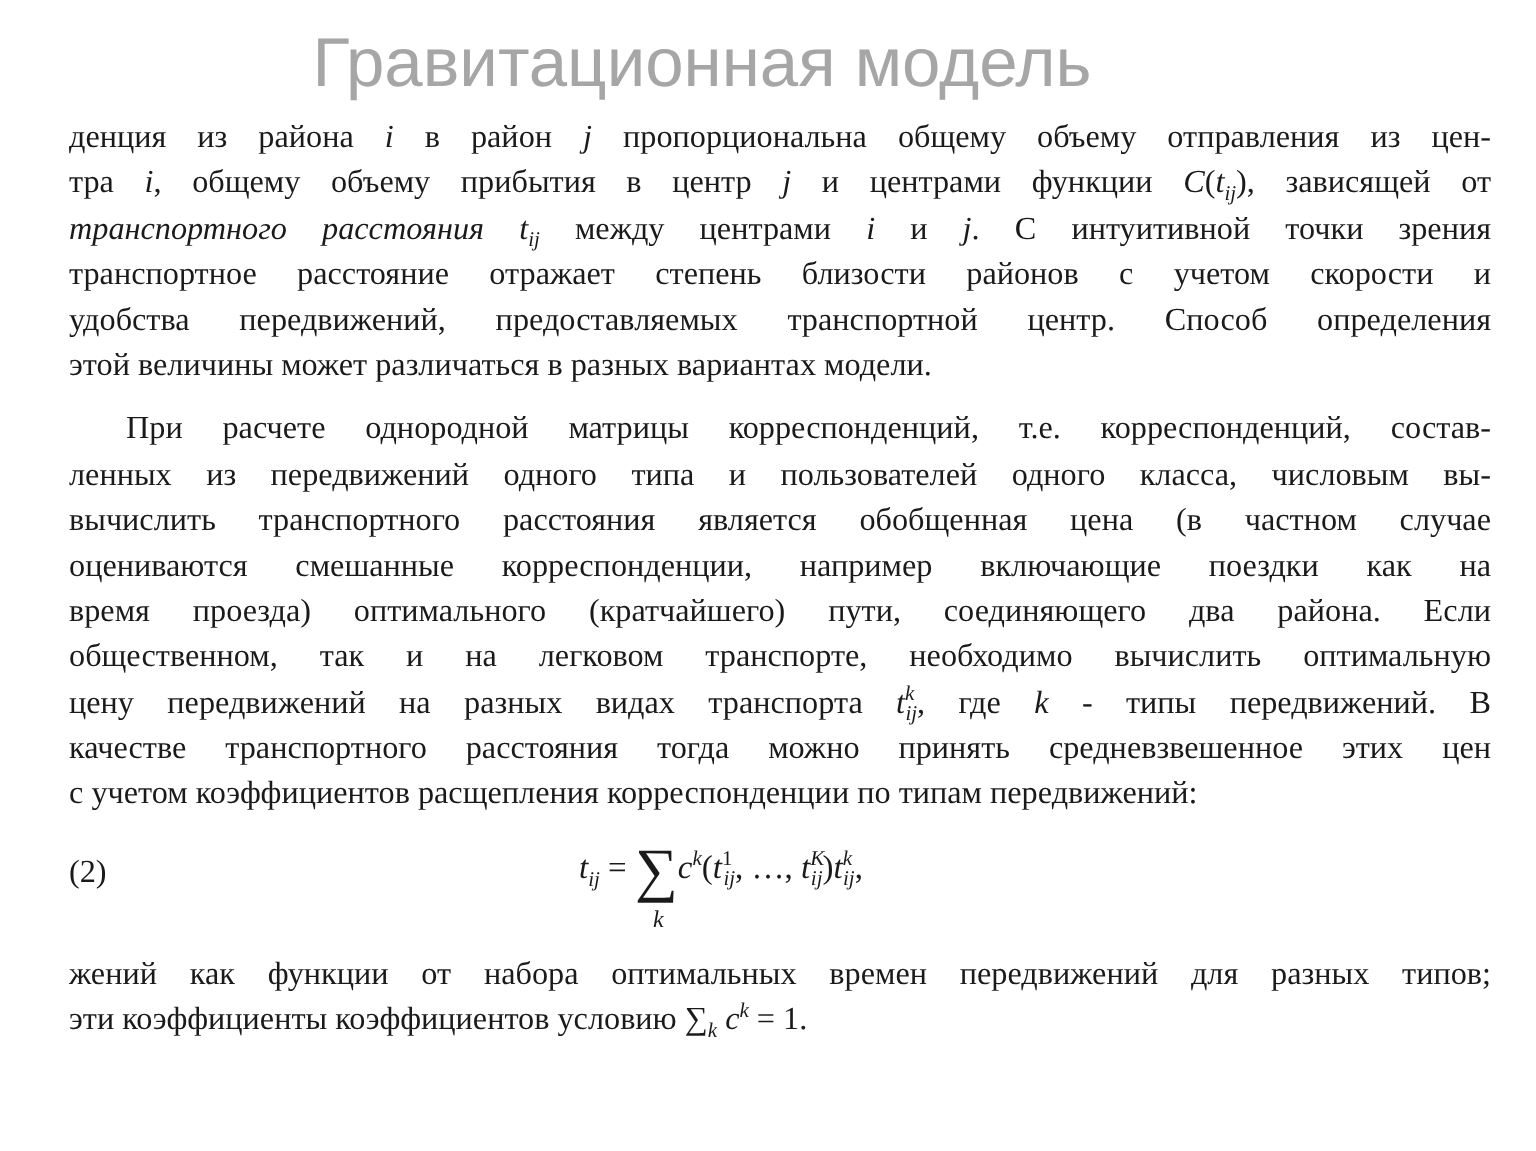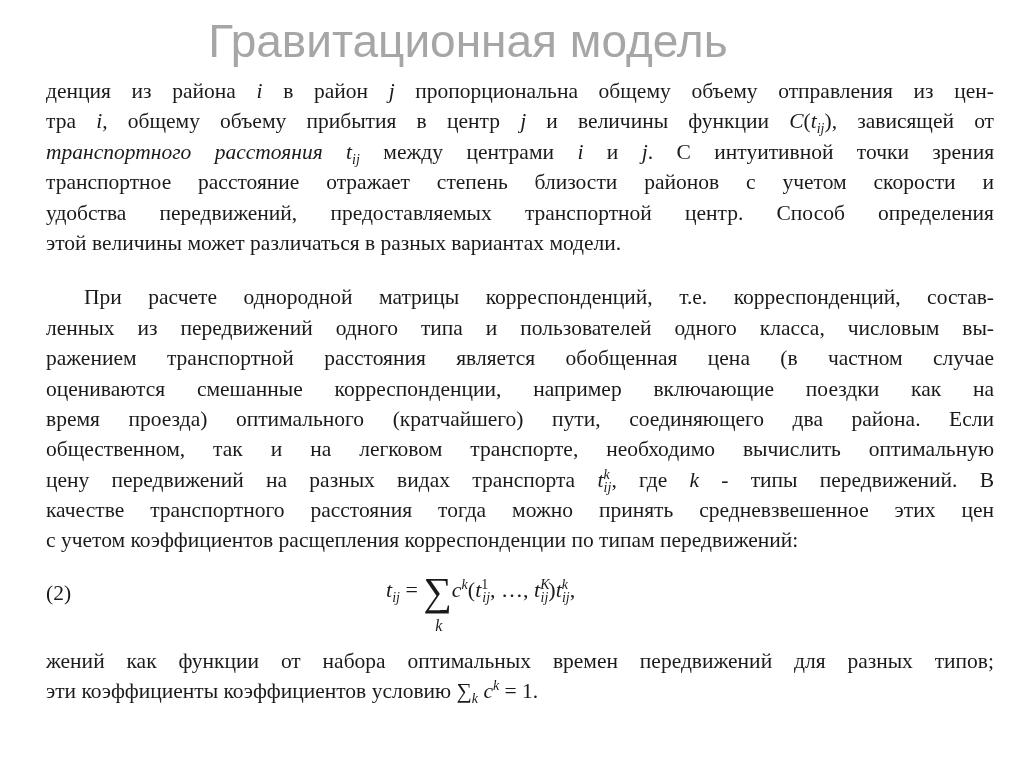--- a/index.html
+++ b/index.html
@@ -12,52 +12,52 @@
     font-family:"Liberation Sans", "DejaVu Sans", sans-serif; font-size:46px;
     color:#a6a6a6; letter-spacing:0px; font-weight:normal;
   }
   .doc {
     position:absolute; left:46px; top:76px; width:948px;
     font-size:21.5px; line-height:30.4px;
   }
   .line { white-space:nowrap; text-align:justify; text-align-last:justify; display:block; height:30.4px; }
   .line.last { text-align-last:left; }
   .indent { padding-left:38px; }
-  .para2 { margin-top:24px; }
+  .para2 { margin-top:12px; }
   i, .m { font-style:italic; }
   sub, sup { font-size:14px; line-height:0; }
   .eq {
     position:relative; height:76px; margin-top:6px; margin-bottom:6px;
   }
   .eq-num { position:absolute; left:0; top:16px; }
   .eq-body { position:absolute; left:340px; top:10px; font-size:22px; white-space:nowrap; }
   .sigma { font-size:40px; vertical-align:middle; display:inline-block; position:relative; line-height:1; }
   .sigma-sub { position:absolute; left:12px; top:46px; font-size:16px; font-style:italic; }
   .para3 { margin-top:8px; }
 </style>
 </head>
 <body>
 
 <div class="title">Гравитационная модель</div>
 
 <div class="doc">
 
   <div>
     <span class="line"><span>денция из района </span><i>i</i><span> в район </span><i>j</i><span> пропорциональна общему объему отправления из цен-</span></span>
-    <span class="line"><span>тра </span><i>i</i><span>, общему объему прибытия в центр </span><i>j</i><span> и величины функции </span><i>C</i>(<i>t</i><sub><i>ij</i></sub>)<span>, зависящей от</span></span>
+    <span class="line"><span>тра </span><i>i</i><span>, общему объему прибытия в центр </span><i>j</i><span> и центрами функции </span><i>C</i>(<i>t</i><sub><i>ij</i></sub>)<span>, зависящей от</span></span>
     <span class="line"><i>транспортного расстояния</i> <i>t</i><sub><i>ij</i></sub><span> между центрами </span><i>i</i><span> и </span><i>j</i><span>. С интуитивной точки зрения</span></span>
     <span class="line">транспортное расстояние отражает степень близости районов с учетом скорости и</span>
     <span class="line">удобства передвижений, предоставляемых транспортной центр. Способ определения</span>
     <span class="line last">этой величины может различаться в разных вариантах модели.</span>
   </div>
 
   <div class="para2">
     <span class="line indent">При расчете однородной матрицы корреспонденций, т.е. корреспонденций, состав-</span>
     <span class="line">ленных из передвижений одного типа и пользователей одного класса, числовым вы-</span>
-    <span class="line">ражением транспортной расстояния является обобщенная цена (в частном случае</span>
+    <span class="line">вычислить транспортного расстояния является обобщенная цена (в частном случае</span>
     <span class="line">оцениваются смешанные корреспонденции, например включающие поездки как на</span>
     <span class="line">время проезда) оптимального (кратчайшего) пути, соединяющего два района. Если</span>
     <span class="line">общественном, так и на легковом транспорте, необходимо вычислить оптимальную</span>
     <span class="line"><span>цену передвижений на разных видах транспорта </span><i>t</i><sup><i>k</i></sup><sub style="margin-left:-6px"><i>ij</i></sub><span>, где </span><i>k</i><span> - типы передвижений. В</span></span>
     <span class="line">качестве транспортного расстояния тогда можно принять средневзвешенное этих цен</span>
     <span class="line last">с учетом коэффициентов расщепления корреспонденции по типам передвижений:</span>
   </div>
 
   <div class="eq">
     <span class="eq-num">(2)</span>

